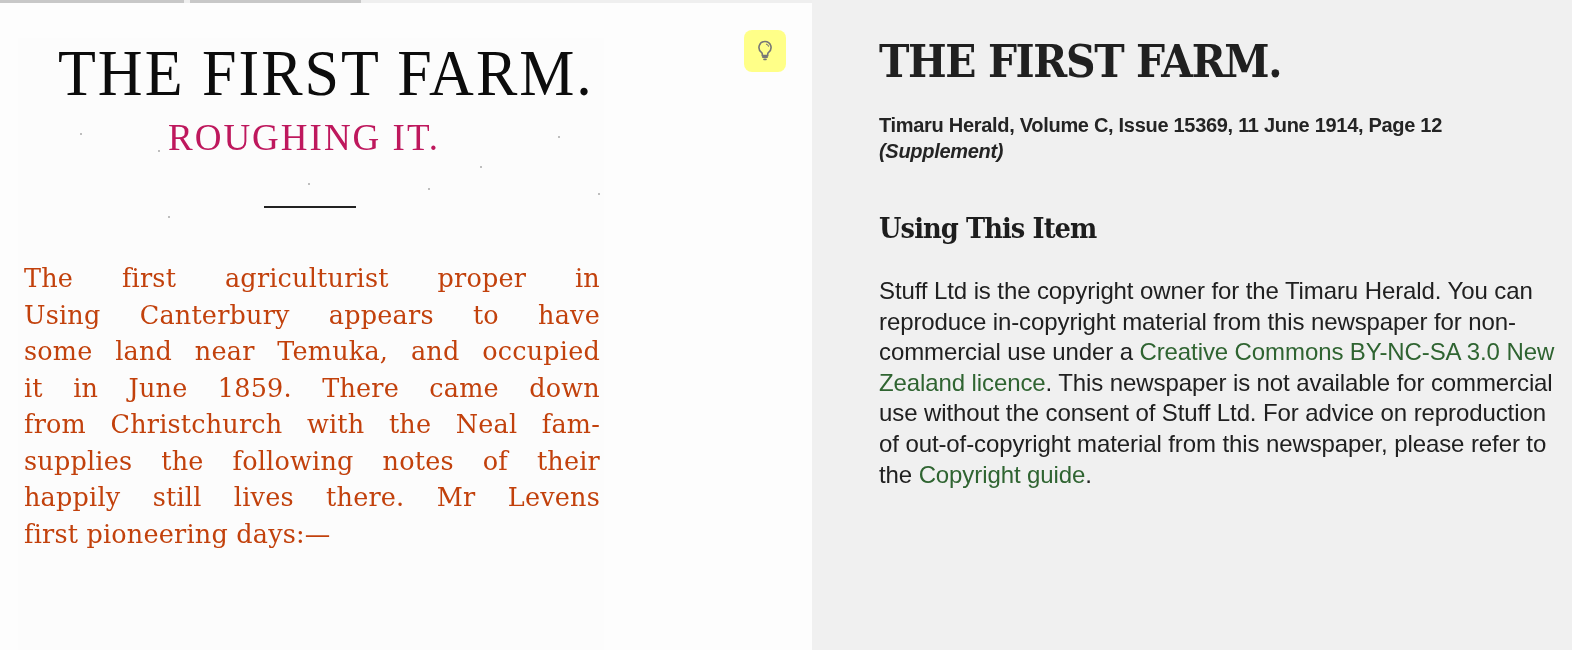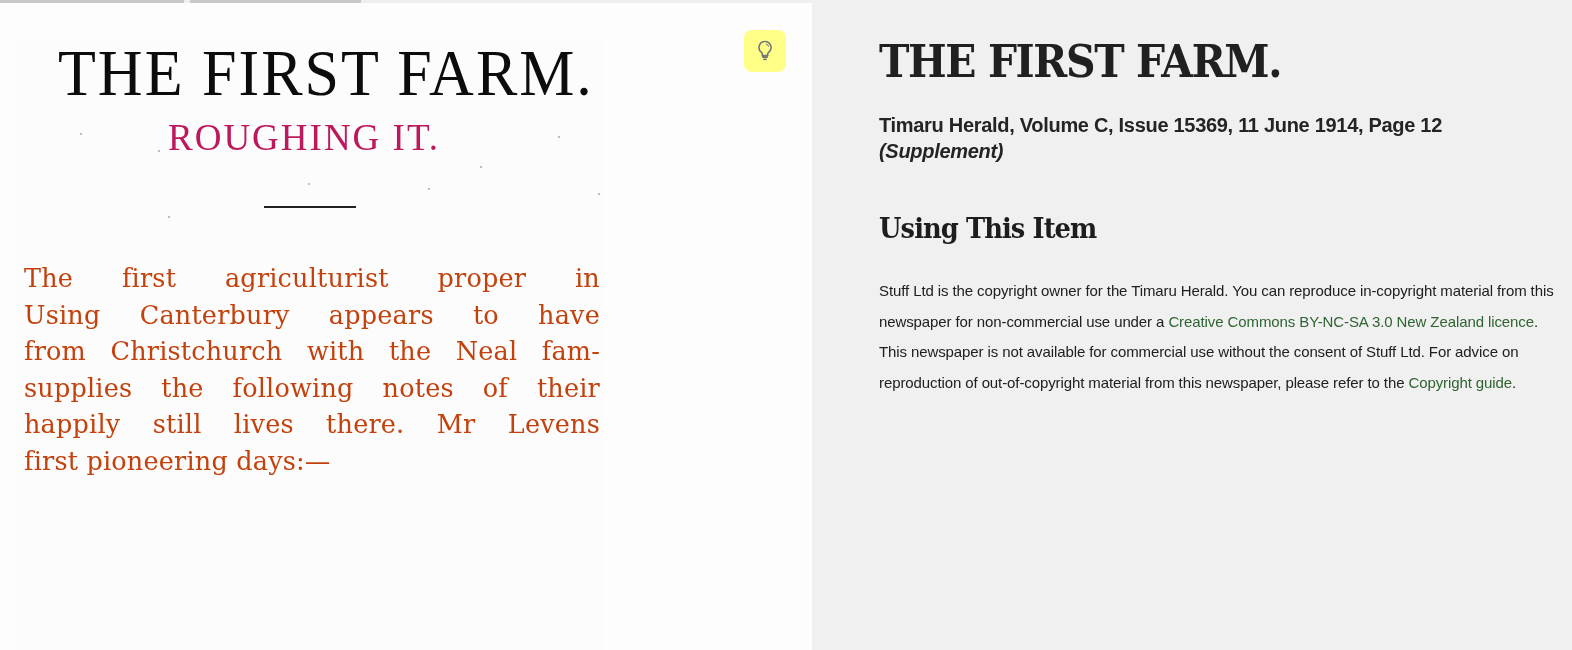--- a/index.html
+++ b/index.html
@@ -25,38 +25,40 @@
 
     .hint-button { position: absolute; left: 744px; top: 27px; width: 42px; height: 42px; border-radius: 8px; background: #ffff88; display: flex; align-items: center; justify-content: center; cursor: pointer; }
     .hint-button svg { width: 20px; height: 22px; }
 
     
     .meta { position: absolute; left: 812px; top: 0; width: 760px; height: 650px; background: #f0f0f0; }
     .meta .title { position: absolute; left: 67px; top: 36px; font-family: "DejaVu Serif", "Liberation Serif", serif; font-weight: bold; font-size: 44px; letter-spacing: -1.5px; color: #202020; transform: scaleX(0.93); transform-origin: left; white-space: nowrap; }
     .meta .citation { position: absolute; left: 67px; top: 112px; width: 690px; font-family: "Liberation Sans", sans-serif; font-weight: bold; font-size: 20px; line-height: 26px; color: #242424; letter-spacing: -0.3px; }
     .meta .citation em { font-style: italic; }
     .meta .section-heading { position: absolute; left: 67px; top: 212px; font-family: "DejaVu Serif", serif; font-weight: bold; font-size: 28px; letter-spacing: -1px; color: #1d1d1d; transform: scaleX(0.92); transform-origin: left; white-space: nowrap; }
-    .meta .usage { position: absolute; left: 67px; top: 276px; width: 690px; font-family: "Liberation Sans", sans-serif; font-size: 15px; line-height: 30.6px; color: #202020; letter-spacing: -0.1px; }
+    .meta .usage { position: absolute; left: 67px; top: 276px; width: 690px; font-family: "Liberation Sans", sans-serif; font-size: 24px; line-height: 30.6px; color: #202020; letter-spacing: -0.1px; }
     .meta .usage a { color: #2f6431; text-decoration: none; cursor: pointer; }
   </style>
 </head>
 <body>
 
 <div class="top-strip"></div>
 <div class="top-bar b1"></div>
 <div class="top-bar b2"></div>
 
 <div class="viewer">
   <div class="scan">
     <div class="headline">THE FIRST FARM.</div>
     <div class="subhead">ROUGHING IT.</div>
     <div class="rule"></div>
     <div class="body">
       <span class="line">The first agriculturist proper in</span>
       <span class="line">Using Canterbury appears to have</span>
+      <span class="line">some land near Temuka, and occupied</span>
+      <span class="line">it in June 1859. There came down</span>
       <span class="line">from Christchurch with the Neal fam-</span>
       <span class="line">supplies the following notes of their</span>
       <span class="line">happily still lives there. Mr Levens</span>
       <span class="line last">first pioneering days:—</span>
     </div>
     <span class="speck" style="left:62px;top:95px"></span>
     <span class="speck" style="left:140px;top:112px"></span>
     <span class="speck" style="left:462px;top:128px"></span>
     <span class="speck" style="left:540px;top:98px"></span>
     <span class="speck" style="left:290px;top:145px"></span>

